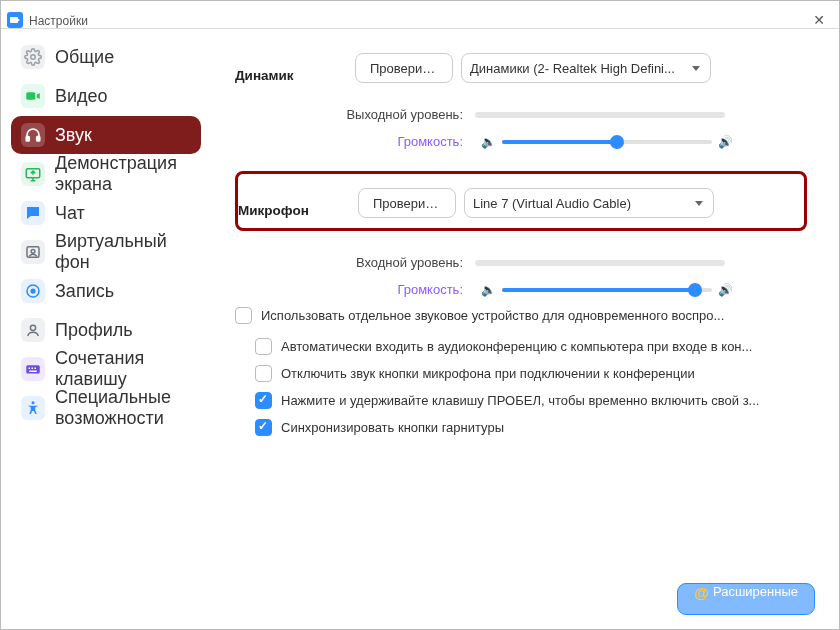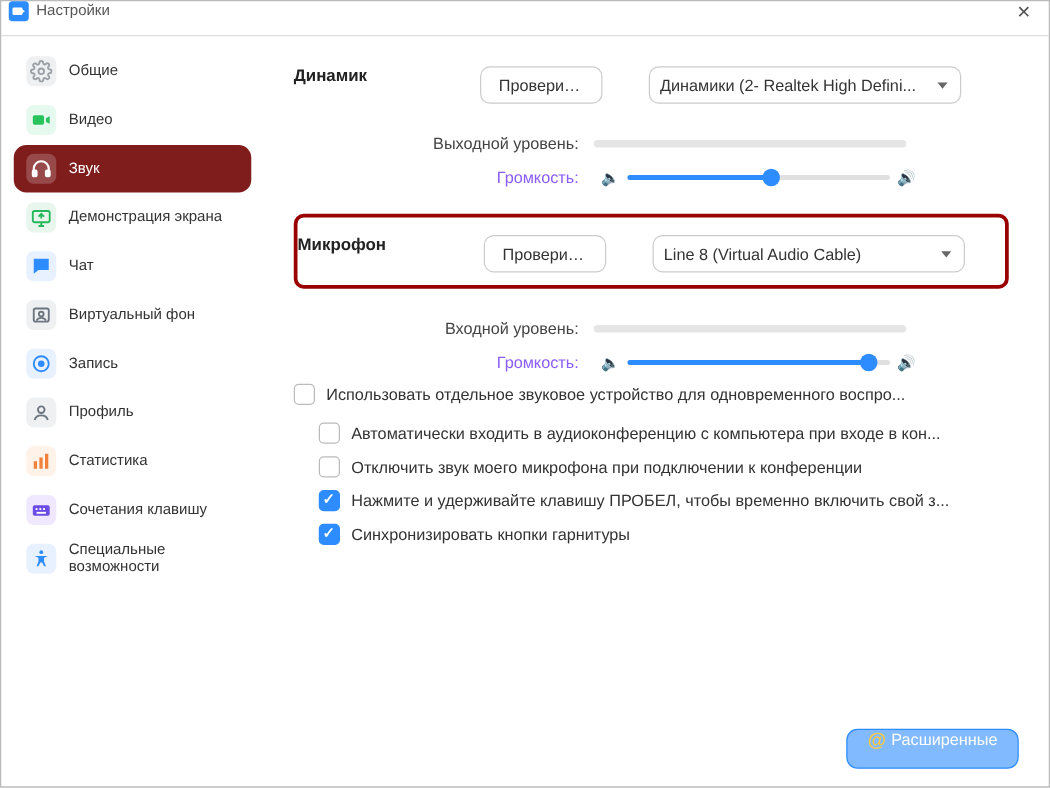--- a/index.html
+++ b/index.html
@@ -1,32 +1,32 @@
 <!DOCTYPE html>
 <html><head>
 <meta charset="utf-8">
 <style>
   * { margin: 0; padding: 0; box-sizing: border-box; font-family: -apple-system, BlinkMacSystemFont, "Segoe UI", Arial, sans-serif; }
   body { background: #888; display: flex; align-items: center; justify-content: center; height: 100vh; }
   .window { width: 840px; height: 630px; background: #fff; border: 1px solid #bbb; display: flex; flex-direction: column; position: relative; }
-  .titlebar { height: 28px; display: flex; align-items: flex-start; border-bottom: 1px solid #ddd; padding: 0 6px; }
+  .titlebar { height: 28px; display: flex; align-items: flex-end; border-bottom: 1px solid #ddd; padding: 0 6px; }
   .titlebar .appicon { width: 16px; height: 16px; background: #2d8cff; border-radius: 3px; margin-right: 6px; position: relative; }
   .titlebar .appicon::after { content: ""; position: absolute; width: 8px; height: 6px; background: #fff; top: 5px; left: 3px; border-radius: 1px; }
   .titlebar .appicon::before { content: ""; position: absolute; width: 0; height: 0; border-left: 3px solid #fff; border-top: 2px solid transparent; border-bottom: 2px solid transparent; top: 6px; left: 10px; }
   .titlebar .title { font-size: 12px; color: #555; flex: 1; }
   .titlebar .close { width: 28px; text-align: center; color: #555; font-size: 14px; cursor: pointer; }
   .body { flex: 1; display: flex; overflow: hidden; }
   .sidebar { width: 210px; padding: 8px 6px; border-right: 0; }
   .side-item { display: flex; align-items: center; height: 38px; border-radius: 10px; padding: 0 10px; cursor: pointer; margin: 1px 4px; }
   .side-item.selected { background: #7f1d1d; }
   .side-item .icon { width: 24px; height: 24px; border-radius: 6px; display: flex; align-items: center; justify-content: center; margin-right: 10px; flex-shrink: 0; }
-  .side-item .label { font-size: 12px; color: #333; line-height: 1.15; }
+  .side-item .label { font-size: 18px; color: #333; line-height: 1.15; }
   .side-item.selected .label { color: #fff; font-weight: 500; }
   .main { flex: 1; padding: 24px 32px 16px 24px; overflow: hidden; position: relative; }
-  .row { display: flex; align-items: flex-start; margin-bottom: 14px; gap: 29px; }
+  .row { display: flex; align-items: flex-end; margin-bottom: 14px; }
   .row-label { width: 120px; font-size: 13.5px; color: #222; font-weight: 700; }
   .test-btn { height: 30px; border: 1px solid #ccc; border-radius: 8px; background: #fff; font-size: 13px; color: #333; padding: 0 14px; margin-right: 8px; cursor: pointer; width: 98px; text-align: center; white-space: nowrap; overflow: hidden; text-overflow: ellipsis; }
   .dropdown { height: 30px; border: 1px solid #ccc; border-radius: 8px; background: #fff; font-size: 13px; color: #333; padding: 0 28px 0 8px; cursor: pointer; width: 250px; position: relative; display: flex; align-items: center; white-space: nowrap; overflow: hidden; text-overflow: ellipsis; }
   .dropdown::after { content: ""; position: absolute; right: 10px; top: 12px; width: 0; height: 0; border-left: 4px solid transparent; border-right: 4px solid transparent; border-top: 5px solid #666; }
   .level-row { display: flex; align-items: center; margin-bottom: 12px; padding-left: 100px; margin-top: 24px; }
   .level-label { font-size: 13px; color: #444; width: 140px; text-align: right; padding-right: 12px; }
   .level-bar { flex: 1; height: 6px; background: #e5e5e5; border-radius: 3px; max-width: 250px; }
   .vol-row { display: flex; align-items: center; margin-bottom: 22px; padding-left: 100px; }
   .vol-label { font-size: 13px; color: #8b5cf6; width: 140px; text-align: right; padding-right: 12px; }
   .vol-icon { color: #2d8cff; font-size: 12px; margin: 0 6px; }
@@ -127,30 +127,20 @@
       <div class="side-item">
         <div class="icon" style="background:#eef0f2">
           <svg class="side-svg" viewBox="0 0 24 24" fill="none" stroke="#6d7680" stroke-width="2">
               <circle cx="12" cy="9" r="3.5"></circle>
               <path d="M5 20c1-4 5-5 7-5s6 1 7 5"></path>
             </svg>
         </div>
         <span class="label">Профиль</span>
       </div>
       <div class="side-item">
-        <div class="icon" style="background:#fff2e8">
-          <svg class="side-svg" viewBox="0 0 24 24" fill="#f0813a">
-              <rect x="4" y="12" width="3.5" height="8"></rect>
-              <rect x="10" y="8" width="3.5" height="12"></rect>
-              <rect x="16" y="4" width="3.5" height="16"></rect>
-            </svg>
-        </div>
-        <span class="label">Статистика</span>
-      </div>
-      <div class="side-item">
         <div class="icon" style="background:#efe8ff">
           <svg class="side-svg" viewBox="0 0 24 24" fill="#6b4de6">
               <rect x="3" y="7" width="18" height="11" rx="2"></rect>
               <rect x="6" y="10" width="2" height="2" fill="#fff"></rect>
               <rect x="10" y="10" width="2" height="2" fill="#fff"></rect>
               <rect x="14" y="10" width="2" height="2" fill="#fff"></rect>
               <rect x="7" y="14" width="10" height="2" fill="#fff"></rect>
             </svg>
         </div>
         <span class="label">Сочетания клавишу</span>
@@ -187,21 +177,21 @@
             <div class="thumb" style="left:55%"></div>
         </div>
         <span class="vol-icon">🔊</span>
       </div>
 
       <div class="highlight-box">
         <div class="row">
           <div class="row-label">Микрофон</div>
           <button class="test-btn">Проверить ...</button>
           <div class="dropdown">
-              <span>Line 8 (Virtual Audio Cable)</span>
+              <span>Line 7 (Virtual Audio Cable)</span>
             </div>
         </div>
       </div>
 
       <div class="level-row">
         <div class="level-label">Входной уровень:</div>
         <div class="level-bar"></div>
       </div>
       <div class="vol-row" style="margin-bottom:10px">
         <div class="vol-label">Громкость:</div>
@@ -218,21 +208,21 @@
           <div class="checkbox"></div>
           <span class="check-label">Использовать отдельное звуковое устройство для одновременного воспро...</span>
         </div>
         <div class="option-group">
           <div class="checkbox-row">
             <div class="checkbox"></div>
             <span class="check-label">Автоматически входить в аудиоконференцию с компьютера при входе в кон...</span>
           </div>
           <div class="checkbox-row">
             <div class="checkbox"></div>
-            <span class="check-label">Отключить звук моего микрофона при подключении к конференции</span>
+            <span class="check-label">Отключить звук кнопки микрофона при подключении к конференции</span>
           </div>
           <div class="checkbox-row">
             <div class="checkbox checked"></div>
             <span class="check-label">Нажмите и удерживайте клавишу ПРОБЕЛ, чтобы временно включить свой з...</span>
           </div>
           <div class="checkbox-row">
             <div class="checkbox checked"></div>
             <span class="check-label">Синхронизировать кнопки гарнитуры</span>
           </div>
         </div>

